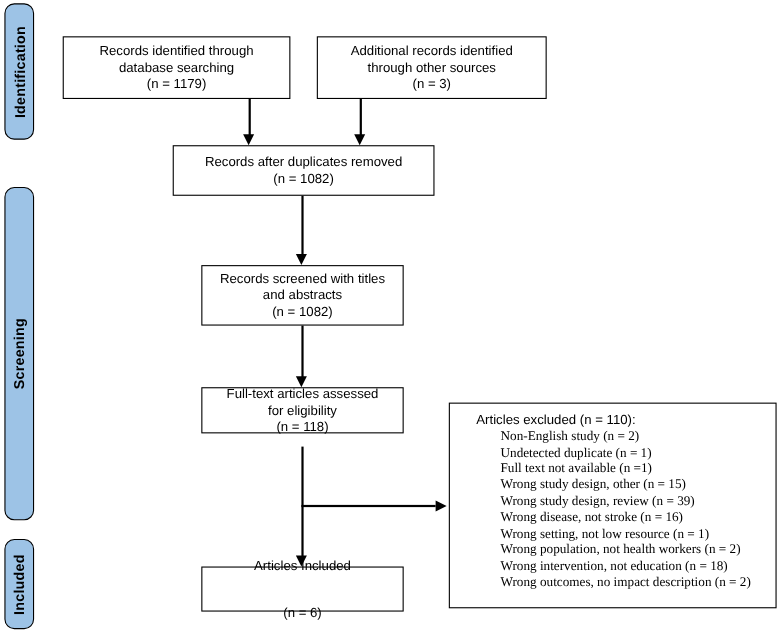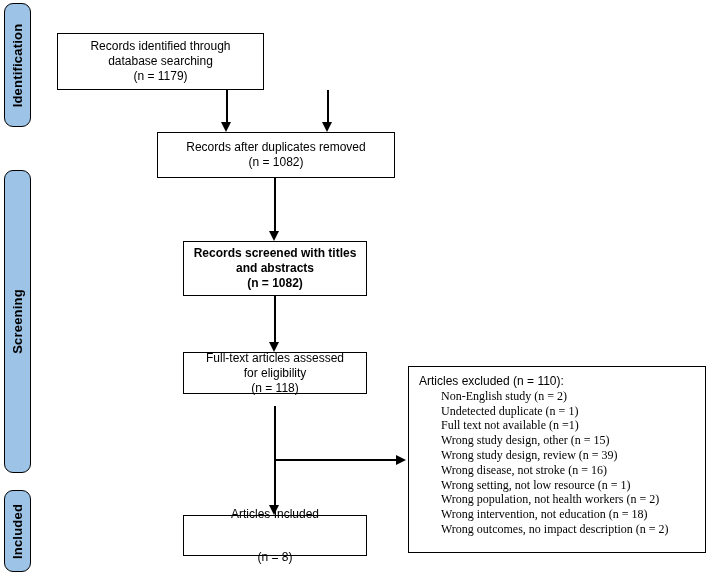--- a/index.html
+++ b/index.html
@@ -42,21 +42,21 @@
     align-items: center;
     justify-content: center;
     text-align: center;
     font-size: 12px;
     line-height: 15px;
   }
   .fbox.excl {
     align-items: flex-start;
     justify-content: flex-start;
     text-align: left;
-    padding: 7px 6px 6px 10px;
+    padding: 7px 6px 6px 24px;
     line-height: 14.8px;
   }
   .excl .reason { padding-left: 22px; font-family: Liberation Serif, serif; }
   
   .vline { position: absolute; width: 2px; background: #000; }
   .hline { position: absolute; height: 2px; background: #000; }
   .ahead-down {
     position: absolute; width: 0; height: 0;
     border-left: 5.5px solid transparent;
     border-right: 5.5px solid transparent;
@@ -83,27 +83,32 @@
   <div class="stage" style="top: 490px; height: 82px; background: rgb(157, 195, 230);">
     <span class="stage-label">Included</span>
   </div>
 
   <div class="fbox" style="left:57px;top:33px;width:207px;height:57px;">
     <div>Records identified through</div>
     <div>database searching</div>
     <div>(n = 1179)</div>
   </div>
 
+  <div class="fbox" style="left:288px;top:33px;width:209px;height:57px;">
+    <div>Additional records identified</div>
+    <div>through other sources</div>
+    <div>(n = 3)</div>
+  </div>
 
   <div class="fbox" style="left:157px;top:132px;width:238px;height:46px;">
     <div>Records after duplicates removed</div>
     <div>(n = 1082)</div>
   </div>
 
-  <div class="fbox" style="left:183px;top:241px;width:184px;height:55px;font-weight:bold;">
+  <div class="fbox" style="left:183px;top:241px;width:184px;height:55px;">
     <div>Records screened with titles</div>
     <div>and abstracts</div>
     <div>(n = 1082)</div>
   </div>
 
   <div class="fbox" style="left:183px;top:352px;width:184px;height:42px;">
     <div>Full-text articles assessed</div>
     <div>for eligibility</div>
     <div>(n = 118)</div>
   </div>
@@ -117,21 +122,21 @@
     <div class="reason">Wrong study design, review (n = 39)</div>
     <div class="reason">Wrong disease, not stroke (n = 16)</div>
     <div class="reason">Wrong setting, not low resource (n = 1)</div>
     <div class="reason">Wrong population, not health workers (n = 2)</div>
     <div class="reason">Wrong intervention, not education (n = 18)</div>
     <div class="reason">Wrong outcomes, no impact description (n = 2)</div>
   </div>
 
   <div class="fbox" style="left:183px;top:515px;width:184px;height:41px;gap:28px;">
     <div>Articles Included</div>
-    <div>(n = 8)</div>
+    <div>(n = 6)</div>
   </div>
 
   <div class="vline" style="left:226px;top:90px;height:33px;"></div>
   <div class="ahead-down" style="left:221px;top:122px;"></div>
 
   <div class="vline" style="left:327px;top:90px;height:33px;"></div>
   <div class="ahead-down" style="left:322px;top:122px;"></div>
 
   <div class="vline" style="left:274px;top:178px;height:54px;"></div>
   <div class="ahead-down" style="left:269px;top:231px;"></div>

